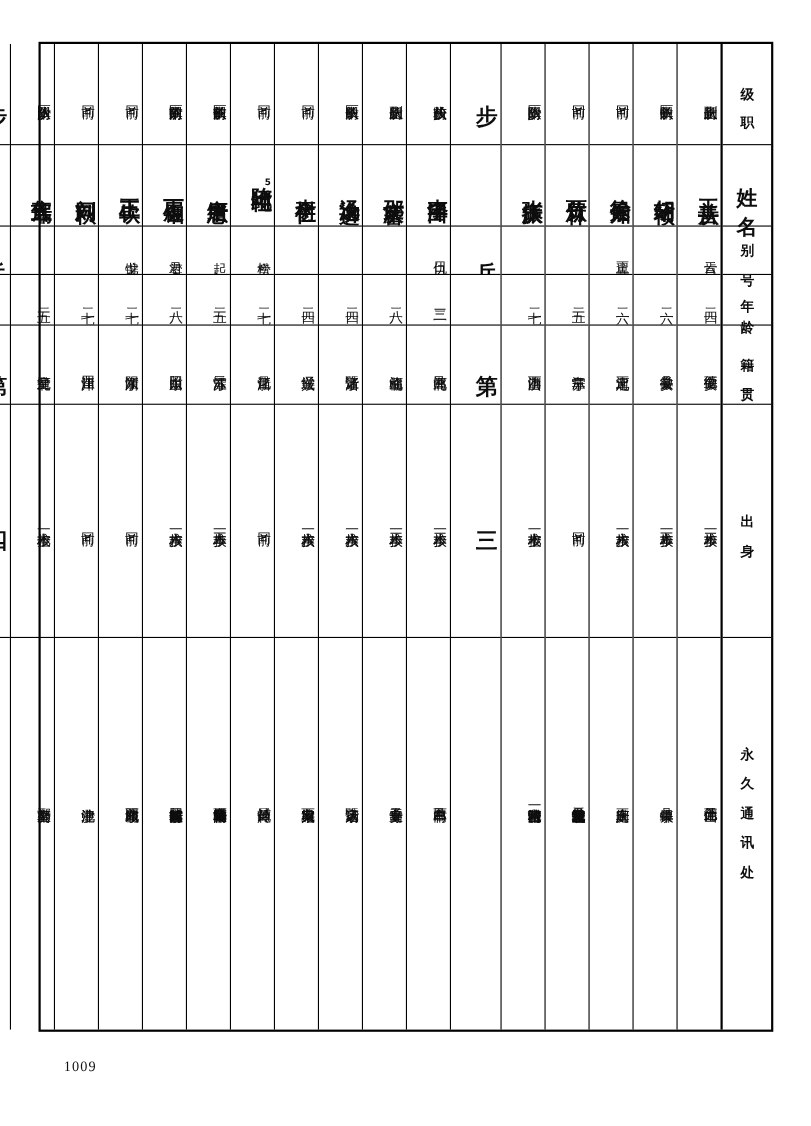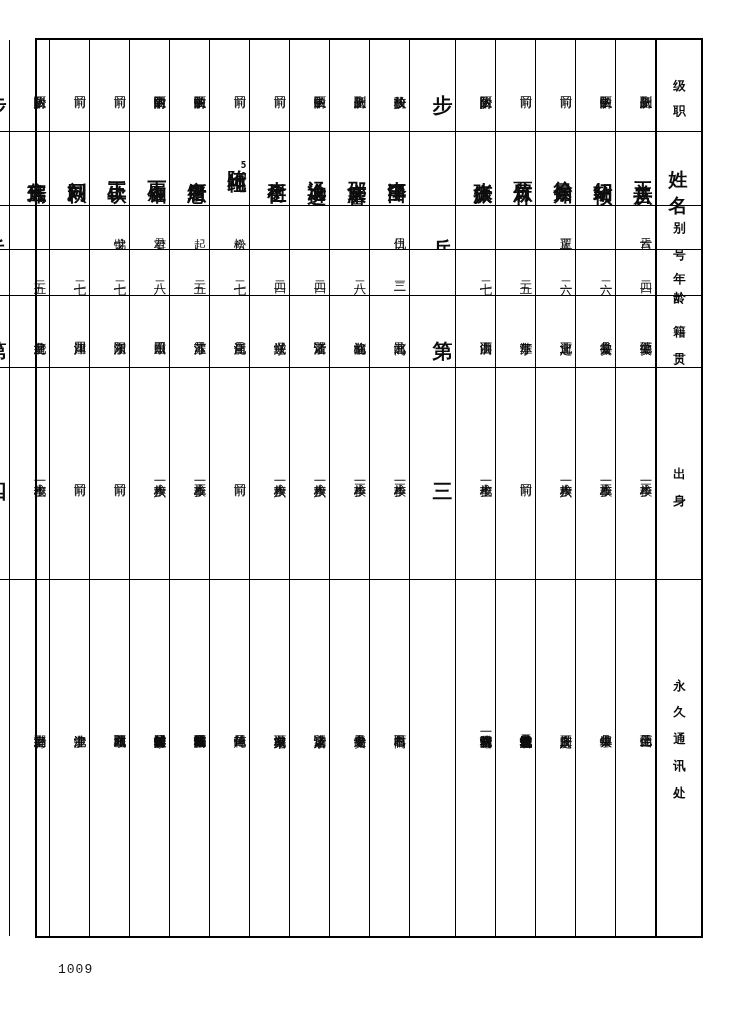--- a/index.html
+++ b/index.html
@@ -109,21 +109,21 @@
   .sup {
     font-size: 8px;
     vertical-align: super;
   }
 
   #folio {
     position: absolute;
     left: 58px;
     top: 962px;
     font-size: 13px;
-    font-family: Liberation Mono, monospace;
+    font-family: Liberation Serif, serif;
     letter-spacing: 1px;
   }
 
   
   .cell, .labelcell { color: #0d0d0d; }
 </style>
 </head>
 <body>
 
 <div id="page">

